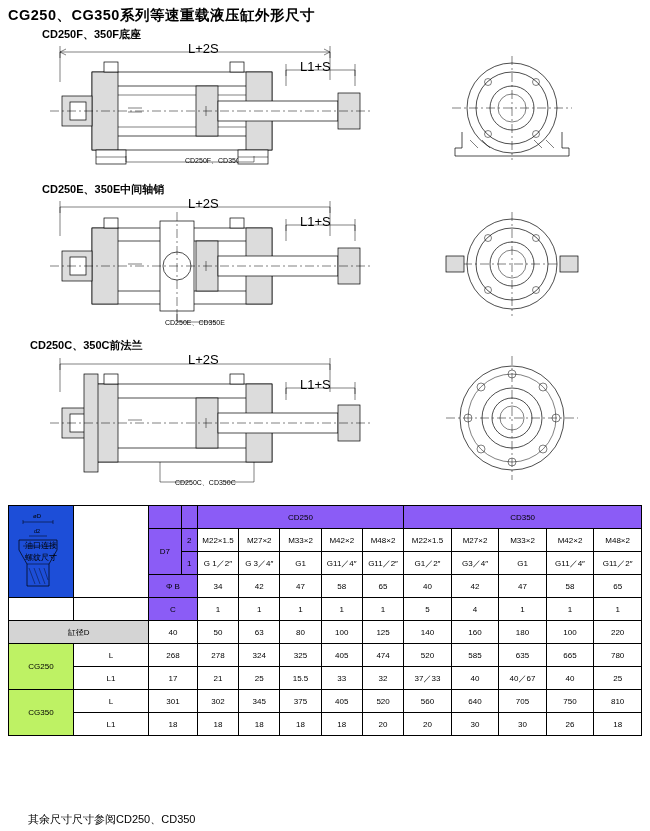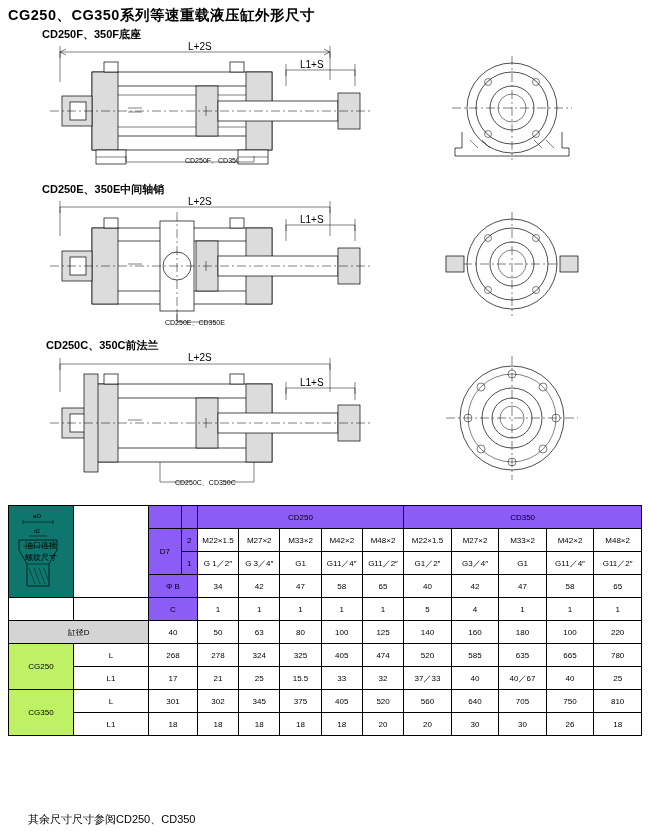--- a/index.html
+++ b/index.html
@@ -18,21 +18,21 @@
     position:absolute;left:8px;top:6px;
     font-size:14.5px;font-weight:bold;letter-spacing:.5px;
     white-space:nowrap;
   }
 
   
   .dwg-label{
     position:absolute;font-size:11px;font-weight:bold;white-space:nowrap;
   }
   .dim-label{
-    position:absolute;font-size:10px;white-space:nowrap;
+    position:absolute;font-size:13px;white-space:nowrap;
   }
   .callout{
     position:absolute;font-size:7px;white-space:nowrap;
   }
 
   svg{position:absolute;left:0;top:0;overflow:visible;}
   .ln{stroke:#000;stroke-width:.7;fill:none;}
   .thin{stroke:#000;stroke-width:.5;fill:none;}
   .ctr{stroke:#000;stroke-width:.5;fill:none;stroke-dasharray:9 3 2 3;}
   .white{fill:#fff;stroke:#000;stroke-width:.7;}
@@ -55,21 +55,21 @@
     height:22px;
     font-weight:normal;
     font-size:8px;
   }
   .hdr{background:#8b5cf6;font-weight:bold;}
   .lbl{background:#d4d4d4;font-weight:bold;font-size:9px;}
   .sidecell{background:#bef264;font-weight:bold;font-size:9px;}
   .plain{background:#ffffff;}
   .rowtag{background:#ffffff;font-weight:bold;font-size:8px;}
   .vertlabel{
-    background:#0f766e;font-size:9px;line-height:1.5;font-weight:normal;
+    background:#1d4ed8;font-size:9px;line-height:1.5;font-weight:normal;
   }
   .footnote{
     position:absolute;left:28px;top:812px;font-size:11px;
   }
 </style>
 </head>
 <body>
 
 <div class="page">
 
@@ -201,21 +201,21 @@
     <line class="ctr" x1="446" y1="264" x2="578" y2="264"></line>
     <line class="ctr" x1="512" y1="212" x2="512" y2="316"></line>
     <rect class="grey" x="446" y="256" width="18" height="16"></rect>
     <rect class="grey" x="560" y="256" width="18" height="16"></rect>
     <circle class="thin" cx="488" cy="238" r="3.5"></circle>
     <circle class="thin" cx="536" cy="238" r="3.5"></circle>
     <circle class="thin" cx="488" cy="290" r="3.5"></circle>
     <circle class="thin" cx="536" cy="290" r="3.5"></circle>
   </svg>
 
-  <div class="dwg-label" style="left:46px;top:338px;">CD250C、350C前法兰</div>
+  <div class="dwg-label" style="left:30px;top:338px;">CD250C、350C前法兰</div>
   <div class="dim-label" style="left:188px;top:352px;">L+2S</div>
   <div class="dim-label" style="left:300px;top:377px;">L1+S</div>
   <div class="callout" style="left:175px;top:478px;">CD250C、CD350C</div>
 
   <svg width="650" height="831">
     <line class="dimline" x1="60" y1="364" x2="330" y2="364"></line>
     <line class="dimline" x1="60" y1="358" x2="60" y2="370"></line>
     <line class="dimline" x1="330" y1="358" x2="330" y2="370"></line>
     <line class="dimline" x1="286" y1="388" x2="355" y2="388"></line>
     <line class="dimline" x1="286" y1="382" x2="286" y2="394"></line>

